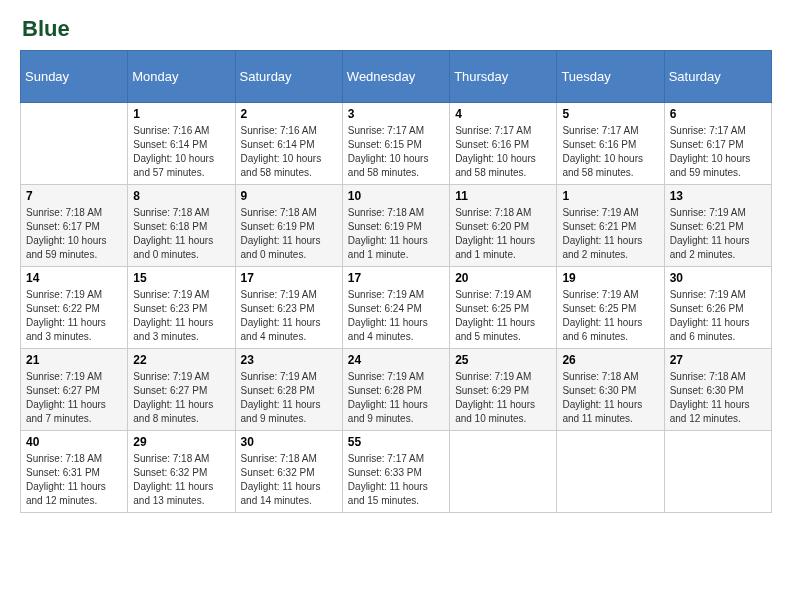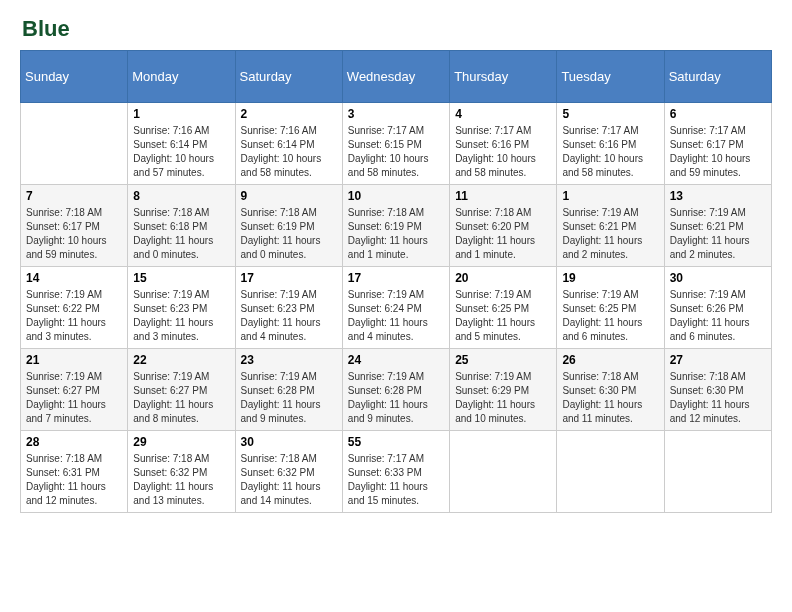--- a/index.html
+++ b/index.html
@@ -307,21 +307,21 @@
         <td>
           <span class="day-number">27</span>
           <div class="day-info" style="white-space: pre-line;">Sunrise: 7:18 AM
 Sunset: 6:30 PM
 Daylight: 11 hours
 and 12 minutes.</div>
         </td>
       </tr>
       <tr>
         <td>
-          <span class="day-number">28</span>
+          <span class="day-number">40</span>
           <div class="day-info" style="white-space: pre-line;">Sunrise: 7:18 AM
 Sunset: 6:31 PM
 Daylight: 11 hours
 and 12 minutes.</div>
         </td>
         <td>
           <span class="day-number">29</span>
           <div class="day-info" style="white-space: pre-line;">Sunrise: 7:18 AM
 Sunset: 6:32 PM
 Daylight: 11 hours

